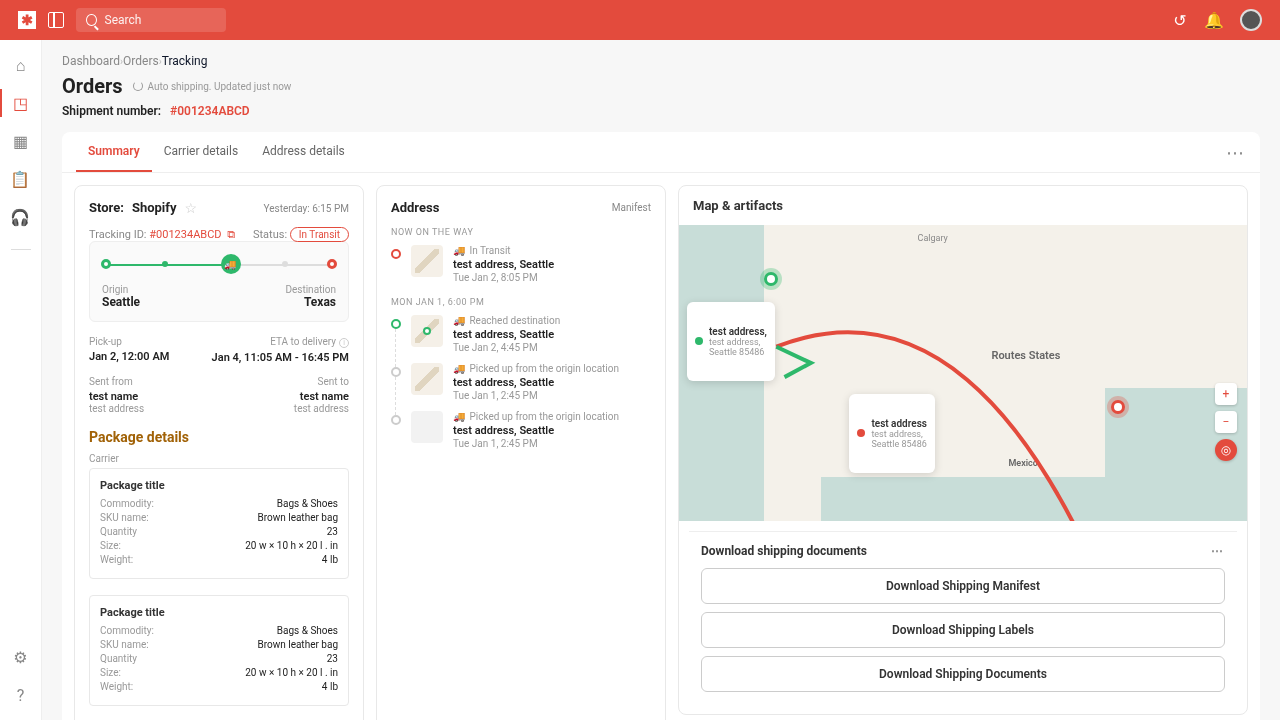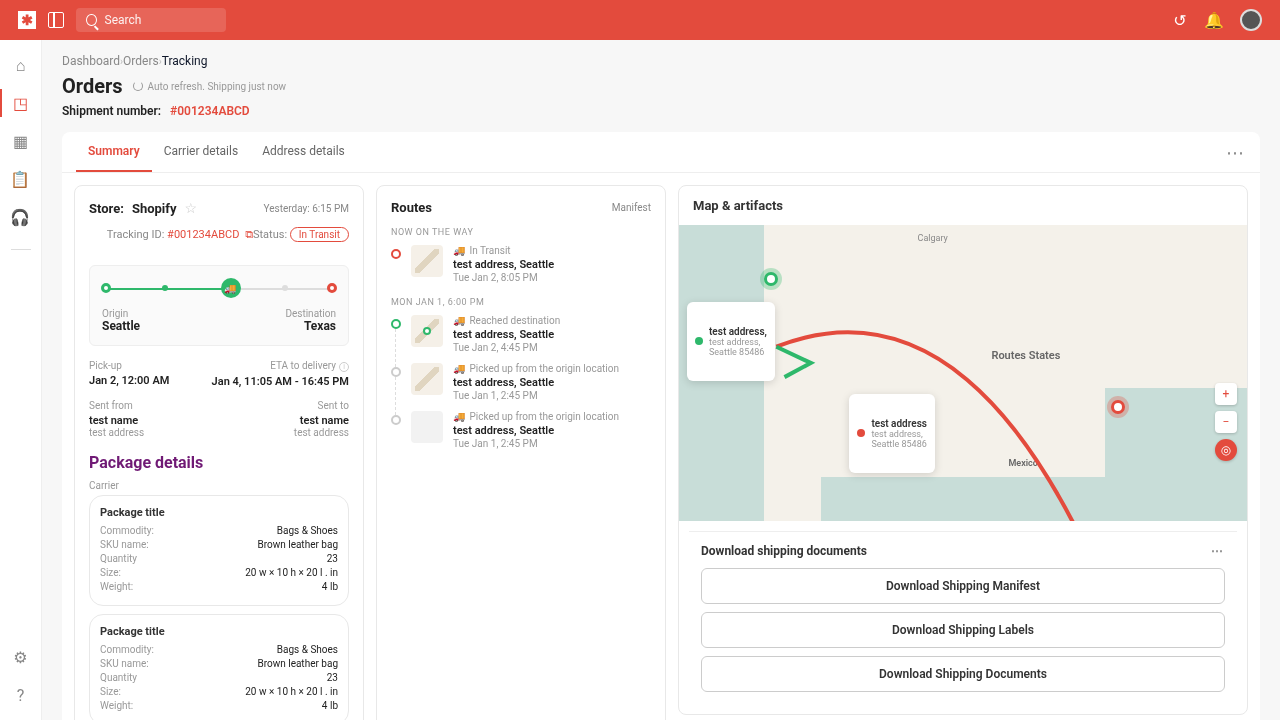--- a/index.html
+++ b/index.html
@@ -39,23 +39,23 @@
 .tab.active{color:#e34b3d;border-bottom-color:#e34b3d;font-weight:600}
 .tab-more{margin-left:auto;color:#888;cursor:pointer;font-size:18px;letter-spacing:2px}
 .content{background:#fff;padding:12px;display:flex;gap:12px;border-radius:0 0 8px 8px}
 .card{border:1px solid #e8e8e8;border-radius:8px;padding:14px;background:#fff}
 .col-left{width:290px;display:flex;flex-direction:column}
 .col-mid{width:290px}
 .col-right{flex:1}
 .card-head{display:flex;align-items:center;justify-content:space-between;margin-bottom:12px}
 .card-title{font-size:13px;font-weight:700;color:#222}
 .card-sub{font-size:10px;color:#888}
-.store-row{display:flex;align-items:center;gap:8px}
+.store-row{display:flex;gap:8px}
 .star-ico{color:#ccc;font-size:14px;cursor:pointer}
-.tracking-row{display:flex;justify-content:flex-end;align-items:center;font-size:11px;margin-bottom:24px}
+.tracking-row{display:flex;justify-content:space-between;align-items:center;font-size:11px;margin-bottom:0}
 .tid-lbl{color:#888}
 .tid-val{color:#e34b3d}
 .copy-ico{color:#e34b3d;font-size:11px;cursor:pointer;margin-left:3px}
 .status-lbl{color:#888}
 .status-pill{color:#e34b3d;border:1px solid #e34b3d;border-radius:10px;padding:1px 8px;font-size:10px}
 .progress-box{background:#fafafa;border:1px solid #eee;border-radius:6px;padding:12px;margin-bottom:14px}
 .progress-track{position:relative;height:20px;margin-bottom:10px}
 .progress-line{position:absolute;top:50%;left:4px;right:4px;height:2px;background:#ddd}
 .progress-fill{position:absolute;top:50%;left:4px;height:2px;background:#2eb86b;width:55%}
 .pnode{position:absolute;top:50%;transform:translate(-50%,-50%);border-radius:50%}
@@ -64,24 +64,24 @@
 .pnode.n3{left:55%;width:20px;height:20px;background:#2eb86b;display:flex;align-items:center;justify-content:center;color:#fff;font-size:10px}
 .pnode.n4{left:78%;width:6px;height:6px;background:#ddd}
 .pnode.n5{right:4px;width:10px;height:10px;background:#fff;border:3px solid #e34b3d;transform:translate(50%,-50%)}
 .progress-labels{display:flex;justify-content:space-between;font-size:10px}
 .pl-lbl{color:#999}
 .pl-val{font-weight:700;color:#222;font-size:12px}
 .info-row{display:flex;justify-content:space-between;font-size:11px;margin-bottom:12px}
 .info-block .il{color:#999;font-size:10px;margin-bottom:3px}
 .info-block .iv{color:#222;font-weight:600;font-size:11px}
 .info-block.r{text-align:right}
-.section-title{font-size:16px;font-weight:700;color:#701a75;margin:10px 0 8px}
+.section-title{font-size:14px;font-weight:700;color:#a16207;margin:10px 0 8px}
 .carrier-row{display:flex;align-items:center;gap:6px;font-size:12px;margin-bottom:10px}
 .carrier-badge{width:18px;height:18px;border-radius:50%;background:#ffcb00;border:1px solid #e0b000}
-.pkg-card{border:1px solid #e8e8e8;border-radius:14px;padding:10px;margin-bottom:8px}
+.pkg-card{border:1px solid #e8e8e8;border-radius:4px;padding:10px;margin-bottom:16px}
 .pkg-title{font-size:11px;font-weight:700;margin-bottom:6px}
 .pkg-row{display:flex;justify-content:space-between;font-size:10px;margin-bottom:3px}
 .pkg-row .pl{color:#999}
 .pkg-row .pv{color:#222;font-weight:400}
 .route-section{margin-bottom:14px}
 .route-label{font-size:9px;color:#999;letter-spacing:0.5px;margin-bottom:8px;text-transform:uppercase}
 .route-item{display:flex;gap:10px;margin-bottom:10px;position:relative}
 .route-dot{width:10px;height:10px;border-radius:50%;border:2px solid #e34b3d;background:#fff;margin-top:4px;flex-shrink:0;position:relative;z-index:2}
 .route-dot.green{border-color:#2eb86b}
 .route-dot.gray{border-color:#ccc}
@@ -154,21 +154,21 @@
         <span class="link">Dashboard</span>
         <span class="bc-sep">›</span>
         <span class="link">Orders</span>
         <span class="bc-sep">›</span>
         <span class="cur">Tracking</span>
       </div>
       <div class="page-header">
         <div class="page-title">Orders</div>
         <div class="refresh-note">
           <span class="refresh-ico"></span>
-          <span>Auto refresh. Shipping just now</span>
+          <span>Auto shipping. Updated just now</span>
         </div>
       </div>
       <div class="shipment-line">
         <span>Shipment number:</span>
         <span class="snum">#001234ABCD</span>
       </div>
 
       <div class="tabs-bar">
         <div class="tab active">Summary</div>
         <div class="tab">Carrier details</div>
@@ -290,21 +290,21 @@
                     <span class="pv">4 lb</span>
                   </div>
                 </div>
               </div>
           </div>
         </div>
 
         <div class="col-mid">
           <div class="card" style="height:100%">
             <div class="card-head">
-              <div class="card-title">Routes</div>
+              <div class="card-title">Address</div>
               <div class="card-sub link">Manifest</div>
             </div>
             <div class="route-section">
               <div class="route-label">NOW ON THE WAY</div>
               <div id="route-now">
                   <div class="route-item">
                     <div class="route-dot "></div>
   <div class="route-thumb"></div>
   <div class="route-body">
                       <div class="route-status">

